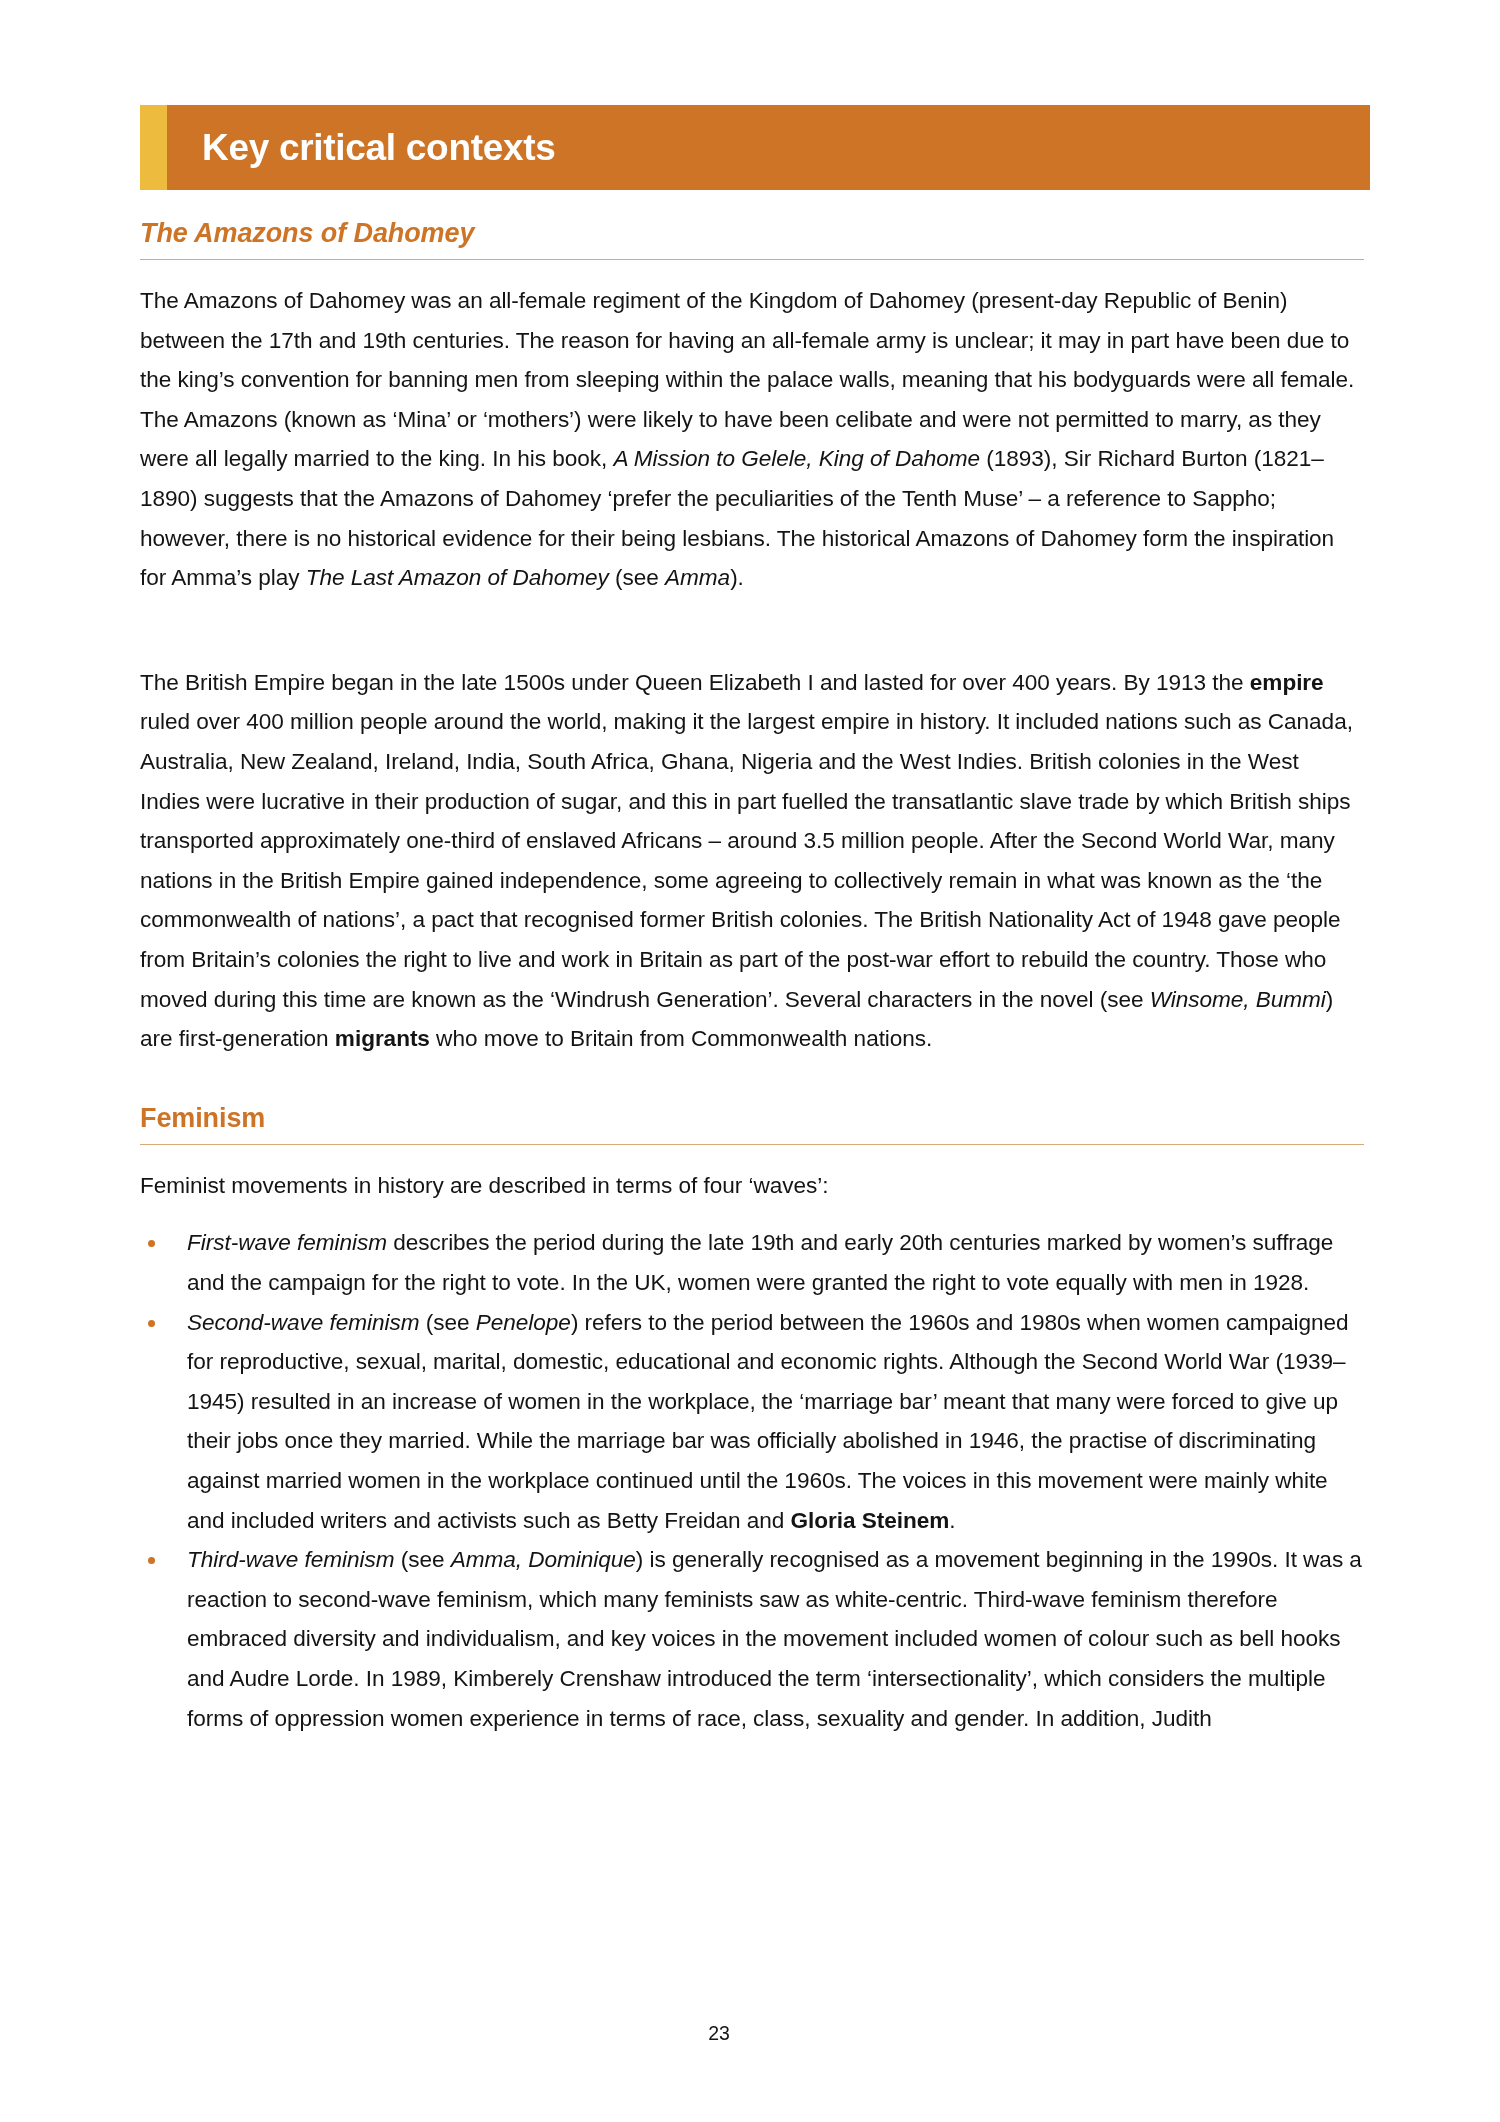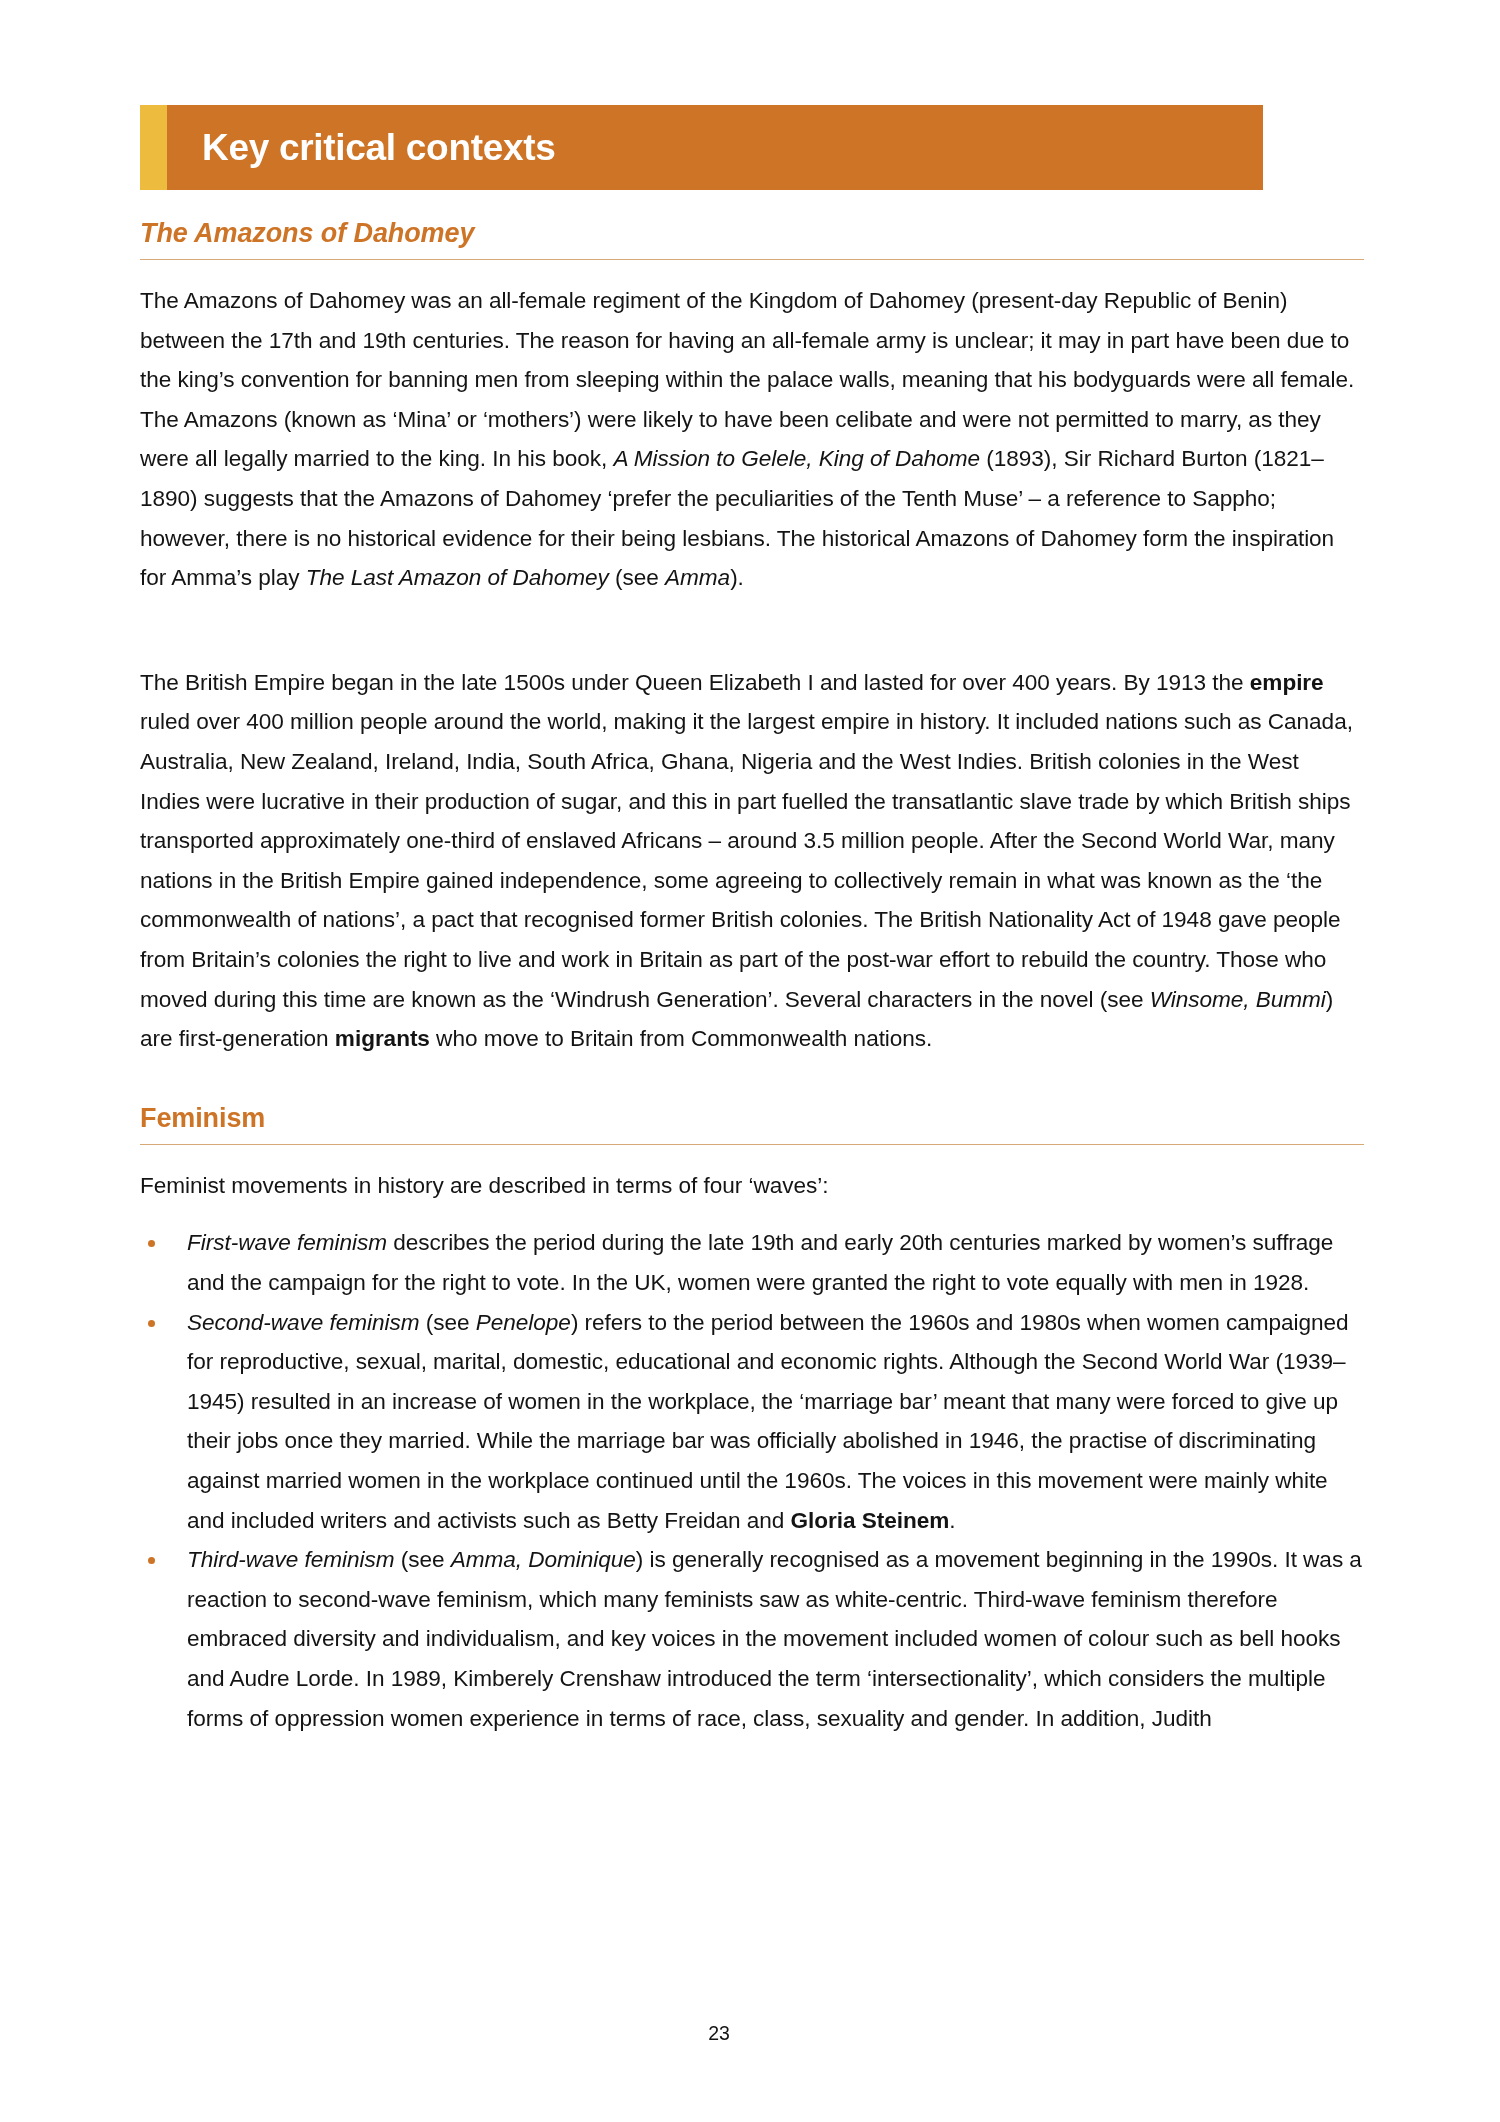--- a/index.html
+++ b/index.html
@@ -22,21 +22,21 @@
     height: 2122px;
     box-sizing: border-box;
     padding: 0;
   }
 
   
   .banner {
     position: absolute;
     left: 140px;
     top: 105px;
-    width: 1123px;
+    width: 1230px;
     height: 85px;
     background: #cd7426;
     display: flex;
     align-items: center;
   }
   .banner-accent {
     position: absolute;
     left: 0;
     top: 0;
     width: 27px;

